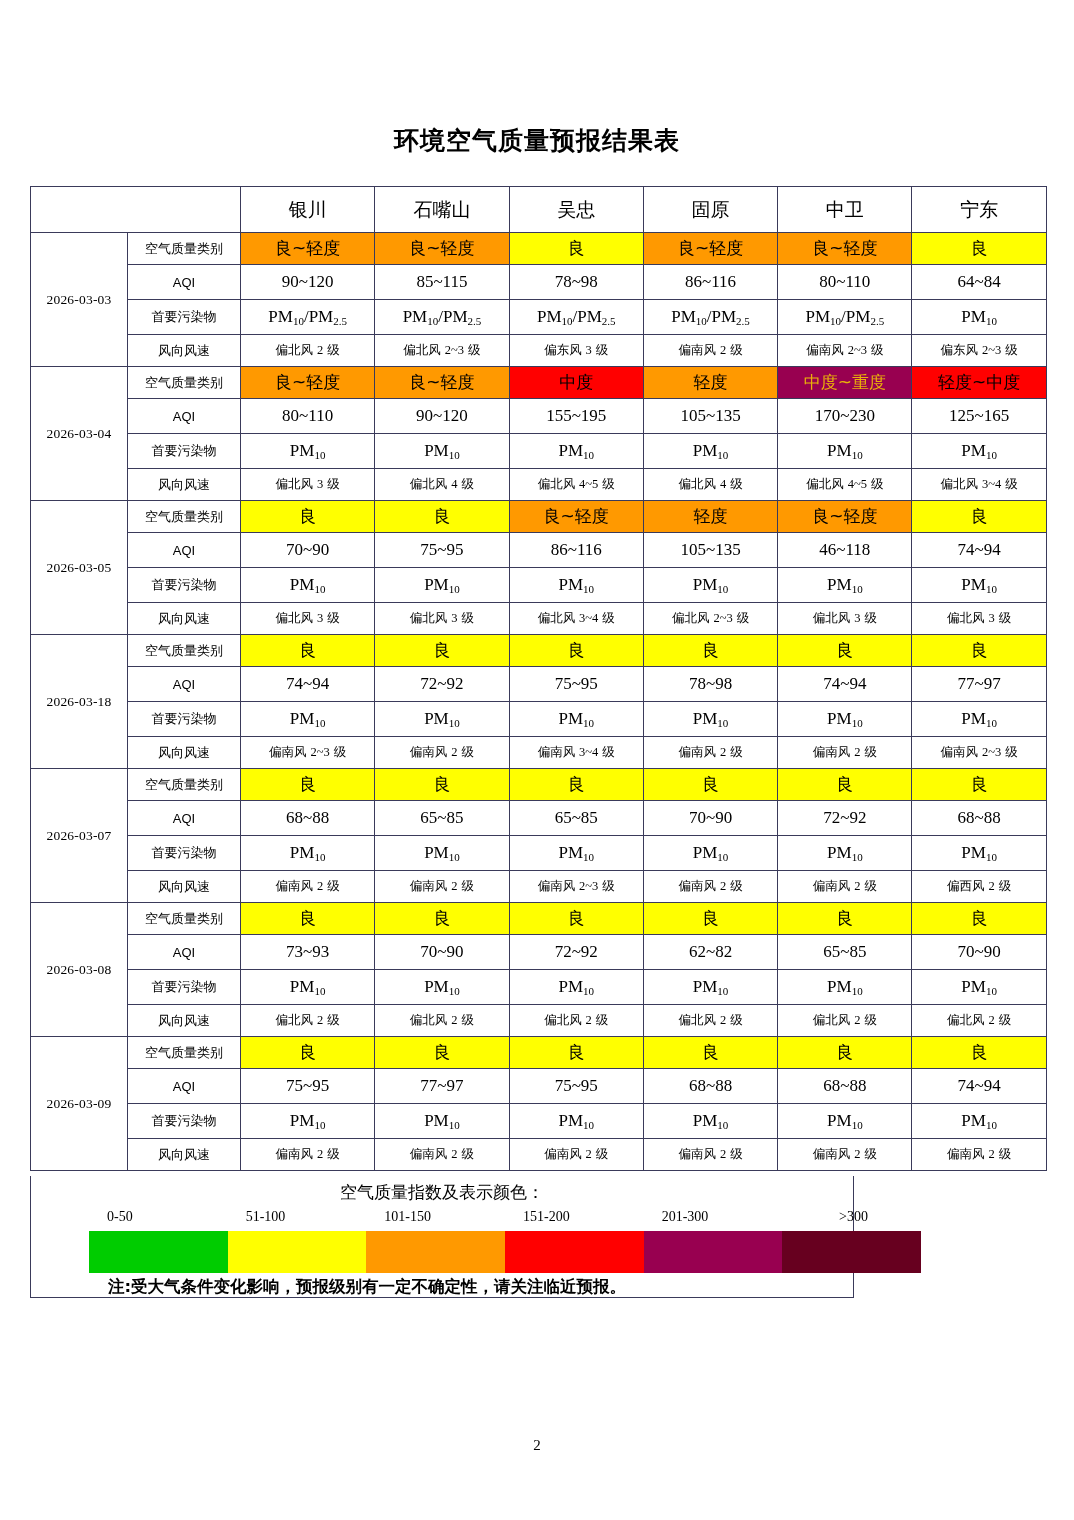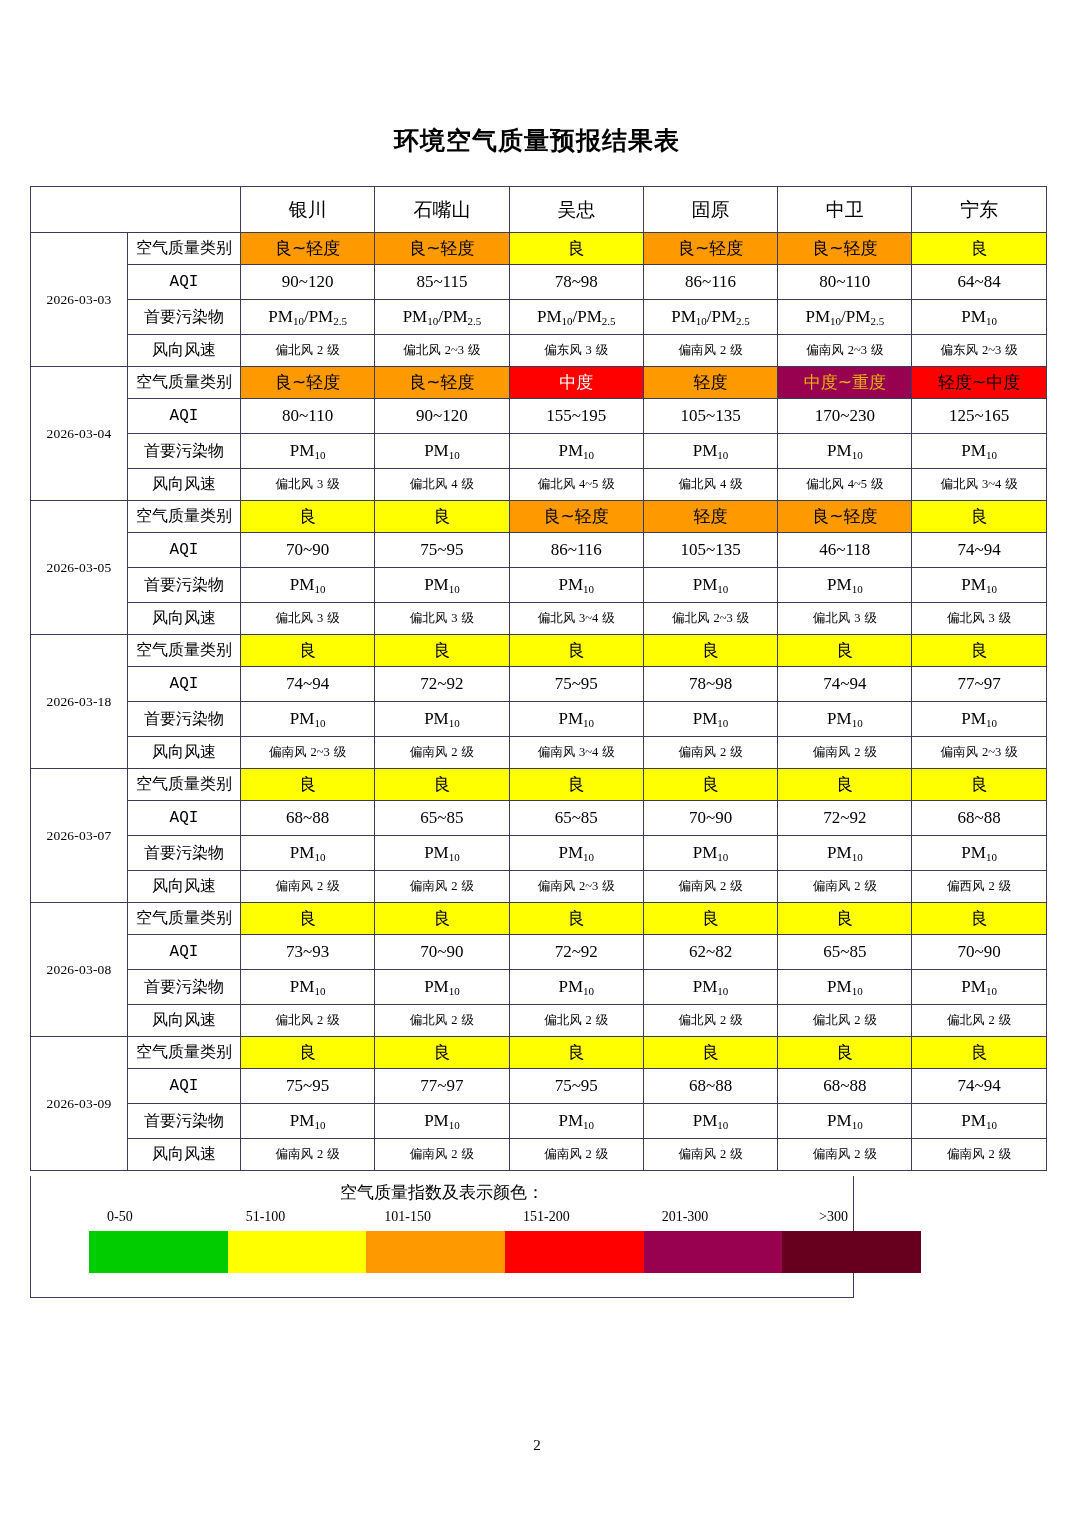--- a/index.html
+++ b/index.html
@@ -67,22 +67,22 @@
 
   
   td.date-cell {
     font-family: "Liberation Serif", "DejaVu Serif", serif;
     font-size: 13.5px;
     letter-spacing: 0.2px;
   }
 
   
   td.row-label {
-    font-family: Liberation Mono, monospace;
-    font-size: 16px;
+    font-family: Liberation Sans, sans-serif;
+    font-size: 13px;
   }
 
   
   tr.r-cat td { height: 32px; }
   tr.r-aqi td { height: 35px; }
   tr.r-pol td { height: 35px; }
   tr.r-wind td { height: 32px; }
 
   td.cat {
     font-family: "DejaVu Sans", "Liberation Sans", sans-serif;
@@ -235,21 +235,21 @@
           <td class="wind">偏东风 <span class="lv">3</span> 级</td>
           <td class="wind">偏南风 <span class="lv">2</span> 级</td>
           <td class="wind">偏南风 <span class="lv">2~3</span> 级</td>
           <td class="wind">偏东风 <span class="lv">2~3</span> 级</td>
         </tr>
         <tr class="r-cat block-top">
           <td class="date-cell" rowspan="4">2026-03-04</td>
           <td class="row-label">空气质量类别</td>
           <td class="cat" style="background: rgb(255, 153, 0); color: rgb(0, 0, 0);">良~轻度</td>
           <td class="cat" style="background: rgb(255, 153, 0); color: rgb(0, 0, 0);">良~轻度</td>
-          <td class="cat" style="background: rgb(255, 0, 0); color: #ffffff;">中度</td>
+          <td class="cat" style="background: rgb(255, 0, 0); color: #000000;">中度</td>
           <td class="cat" style="background: rgb(255, 153, 0); color: rgb(0, 0, 0);">轻度</td>
           <td class="cat dark" style="background: rgb(152, 0, 80); color: #eab308;">中度~重度</td>
           <td class="cat" style="background: rgb(255, 0, 0); color: rgb(0, 0, 0);">轻度~中度</td>
         </tr>
         <tr class="r-aqi">
           <td class="row-label">AQI</td>
           <td class="aqi">80~110</td>
           <td class="aqi">90~120</td>
           <td class="aqi">155~195</td>
           <td class="aqi">105~135</td>
@@ -463,28 +463,29 @@
   </table>
 
   <div class="legend-box">
     <div class="legend-title">空气质量指数及表示颜色：</div>
     <div class="legend-labels" id="legend-labels">
         <span style="left: 18px;">0-50</span>
         <span style="left: 156.667px;">51-100</span>
         <span style="left: 295.333px;">101-150</span>
         <span style="left: 434px;">151-200</span>
         <span style="left: 572.667px;">201-300</span>
-        <span style="left: 730px;">&gt;300</span>
+        <span style="left: 750px;">&gt;300</span>
       </div>
     <div class="legend-bar" id="legend-bar">
         <div class="swatch" style="background: rgb(0, 204, 0);"></div>
         <div class="swatch" style="background: rgb(255, 255, 0);"></div>
         <div class="swatch" style="background: rgb(255, 153, 0);"></div>
         <div class="swatch" style="background: rgb(255, 0, 0);"></div>
         <div class="swatch" style="background: rgb(152, 0, 80);"></div>
         <div class="swatch" style="background: rgb(103, 0, 31);"></div>
       </div>
   </div>
 
+  <div class="note">注:受大气条件变化影响，预报级别有一定不确定性，请关注临近预报。</div>
 
   <div class="page-number">2</div>
 
 </div>
 
 </body></html>

